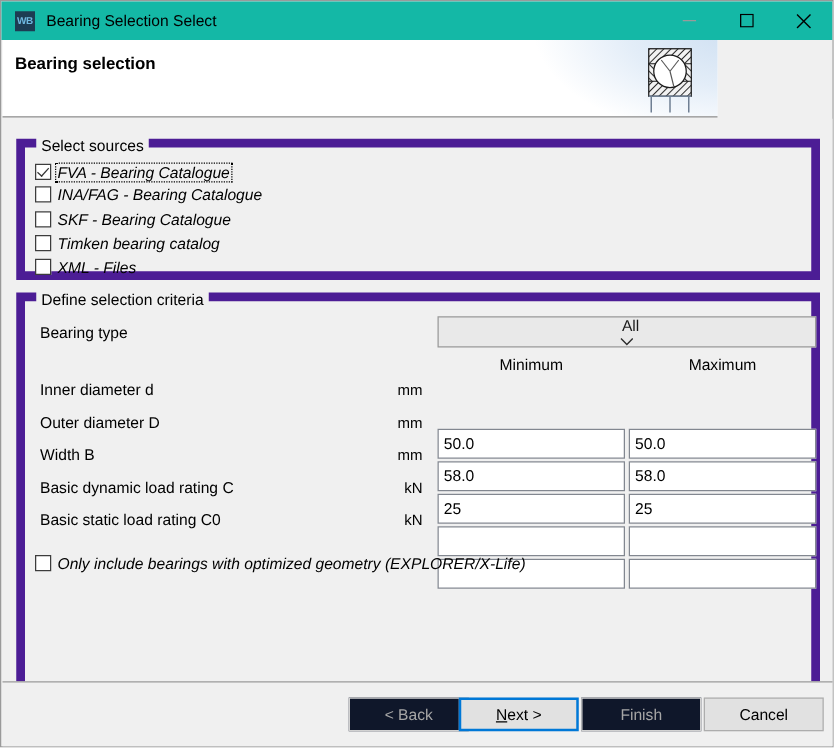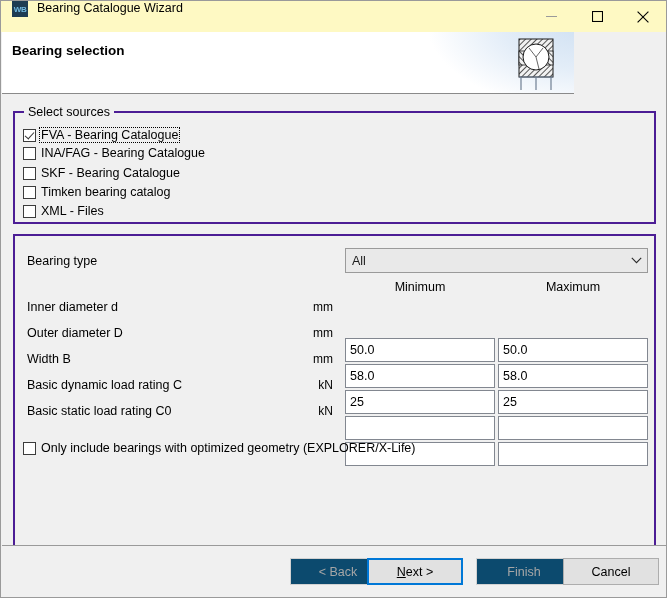--- a/index.html
+++ b/index.html
@@ -20,22 +20,23 @@
     box-sizing: border-box;
     overflow: hidden;
   }
 
   
   .titlebar {
     position: absolute;
     left: 0; top: 0;
     width: 100%;
     height: 31px;
-    background: #fef9c3;
-    display: flex;
+    background: #14b8a6;
+    display: flex;
+    align-items: center;
     box-sizing: border-box;
   }
   .app-icon {
     width: 16px; height: 16px;
     margin-left: 11px;
     background: #1d3c53;
     color: #6fb8e0;
     font-size: 8px;
     font-weight: bold;
     font-family: "Liberation Sans", sans-serif;
@@ -100,21 +101,21 @@
   .content {
     position: absolute;
     left: 1px; top: 94px;
     width: 665px;
     height: 450px;
     background: #f0f0f0;
   }
 
   .groupbox {
     position: absolute;
-    border: 2px solid #4c1d95;
+    border: 7px solid #4c1d95;
     box-sizing: border-box;
     padding-left: 16px;
   }
   .groupbox > .gb-legend {
     position: absolute;
     top: -8px;
     left: 9px;
     padding: 0 4px;
     background: #f0f0f0;
     font-size: 12.5px;
@@ -128,23 +129,24 @@
   }
   #gb-criteria {
     left: 11px; top: 139px;
     width: 643px; height: 328px;
   }
 
   
   .cbrow {
     position: absolute;
     display: flex;
-    align-items: flex-end;
+    align-items: center;
     left: 8px;
     height: 19px;
+    font-style: italic;
   }
   .cbox {
     width: 13px; height: 13px;
     border: 1px solid #3c3c3c;
     background: #ffffff;
     box-sizing: border-box;
     position: relative;
     flex: 0 0 auto;
   }
   .cbox.checked::after {
@@ -211,20 +213,21 @@
 
   .combo {
     position: absolute;
     left: 330px; top: 108px;
     width: 303px; height: 25px;
     background: #e9e9e9;
     border: 1px solid #9a9a9a;
     box-sizing: border-box;
     display: flex;
     align-items: center;
+    flex-direction: column;
   }
   .combo-val {
     font-size: 12.5px;
     color: #1a1a1a;
     padding-left: 6px;
     flex: 1 1 auto;
   }
   .combo-arrow {
     width: 22px;
     display: flex;
@@ -253,43 +256,42 @@
     display: flex;
     align-items: center;
     justify-content: center;
     background: #e1e1e1;
     border: 1px solid #adadad;
     color: #000000;
     white-space: nowrap;
   }
   .btn.disabled {
     color: #a6a6a6;
-    background: #0c4a6e;
+    background: #0f172a;
     border-color: #d2d2d2;
-    margin-left: 11px;
   }
   .btn.default {
     border: 2px solid #0078d7;
     background: #e1e1e1;
   }
   .btn u { text-decoration: underline; }
 
   #btn-back   { left: 277px; }
   #btn-next   { left: 365px; }
   #btn-finish { left: 463px; }
   #btn-cancel { left: 561px; }
 </style>
 </head>
 <body>
 
 <div id="app">
 
   <div class="titlebar">
     <div class="app-icon">WB</div>
-    <div class="title-text">Bearing Catalogue Wizard</div>
+    <div class="title-text">Bearing Selection Select</div>
     <div class="winbtns">
       <div class="winbtn">
         <svg width="11" height="11" viewBox="0 0 11 11">
             <line x1="0" y1="5.5" x2="11" y2="5.5" stroke="#9a9a9a" stroke-width="1"></line>
           </svg>
       </div>
       <div class="winbtn">
         <svg width="11" height="11" viewBox="0 0 11 11">
             <rect x="0.5" y="0.5" width="10" height="10" fill="none" stroke="#000" stroke-width="1.1"></rect>
           </svg>
@@ -357,20 +359,21 @@
         <span class="cbox"></span>
         <span class="cblabel">Timken bearing catalog</span>
       </div>
       <div class="cbrow" style="top:86px">
         <span class="cbox"></span>
         <span class="cblabel">XML - Files</span>
       </div>
     </div>
 
     <div class="groupbox" id="gb-criteria">
+      <span class="gb-legend">Define selection criteria</span>
 
       <span class="crit-label" style="top:18px">Bearing type</span>
       <div class="combo" style="top:12px">
         <span class="combo-val">All</span>
         <span class="combo-arrow">
           <svg width="11" height="7" viewBox="0 0 11 7">
               <polyline points="0.8,0.8 5.5,5.6 10.2,0.8" fill="none" stroke="#2b2b2b" stroke-width="1.1"></polyline>
             </svg>
         </span>
       </div>

